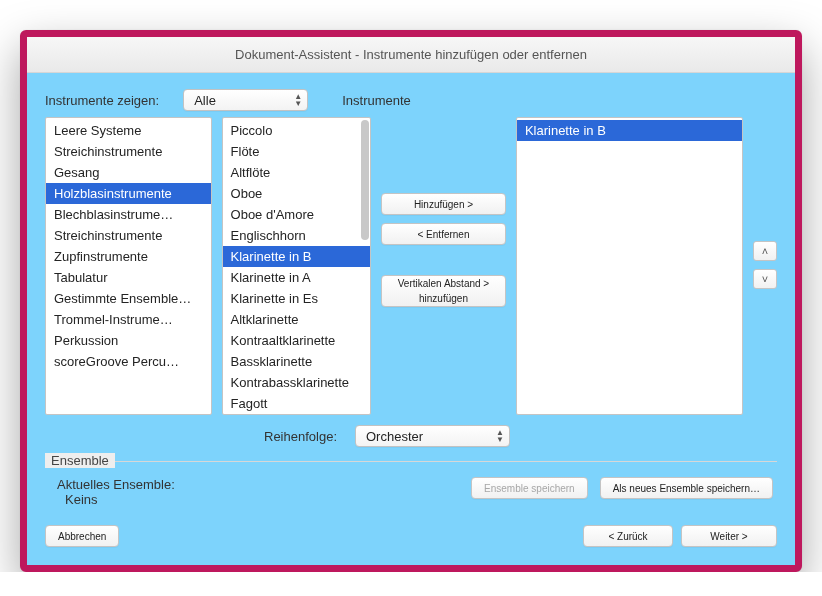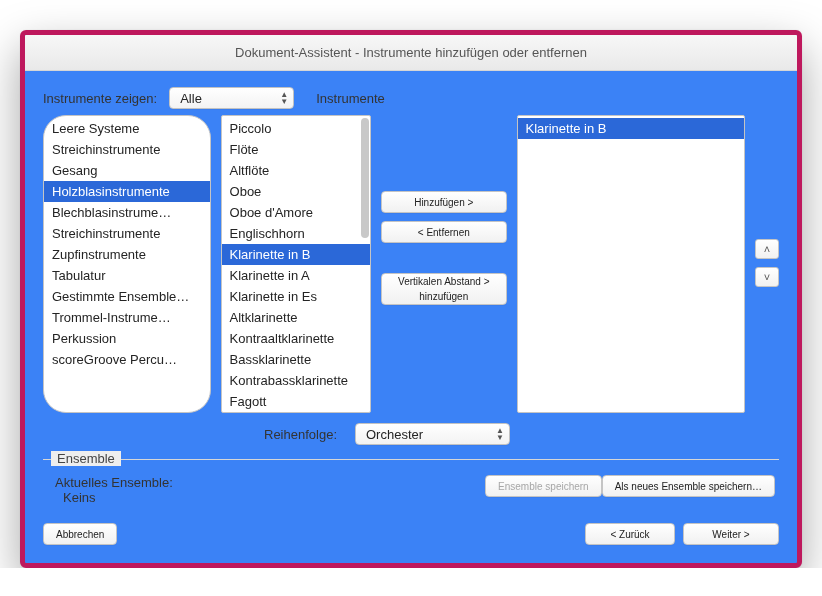--- a/index.html
+++ b/index.html
@@ -9,41 +9,41 @@
   font-family: -apple-system, "Helvetica Neue", Arial, sans-serif;
   font-size: 13px;
   color: #242424;
   display: flex;
   justify-content: center;
   align-items: flex-start;
   padding-top: 30px;
 }
 .window {
   width: 782px;
-  background: #3b82f6;
-  border: 5px solid #be185d;
+  background: #7dd3fc;
+  border: 7px solid #be185d;
   border-radius: 6px;
   box-shadow: 0 18px 45px rgba(0,0,0,.35), 0 0 0 1px rgba(0,0,0,.02);
   overflow: hidden;
 }
 .titlebar {
   height: 36px;
   display: flex;
   align-items: center;
   justify-content: center;
   background: linear-gradient(#f7f7f7, #e9e9e9);
   border-bottom: 1px solid #d6d6d6;
   color: #555;
   font-size: 13px;
 }
 .content { padding: 16px 18px 18px 18px; }
 .toprow {
   display: flex;
   align-items: center;
-  gap: 12px;
+  gap: 24px;
   margin-bottom: 6px;
 }
 .label { color: #333; }
 .select {
   position: relative;
   display: inline-flex;
   align-items: center;
   height: 22px;
   padding: 0 20px 0 10px;
   background: linear-gradient(#fff, #f3f3f3);
@@ -66,21 +66,21 @@
   display: flex;
   gap: 10px;
 }
 .listbox {
   background: #fff;
   border: 1px solid #c4c4c4;
   border-radius: 2px;
   overflow: hidden;
   height: 298px;
 }
-.listbox.col1 { width: 176px; border-radius: 23px; }
+.listbox.col1 { width: 176px; }
 .listbox.col2 { width: 158px; position: relative; }
 .listbox.col3 { width: 240px; }
 .listbox ul { list-style: none; margin:0; padding: 2px 0; }
 .listbox li {
   padding: 2px 8px;
   white-space: nowrap;
   overflow: hidden;
   text-overflow: ellipsis;
   font-size: 13px;
   line-height: 17px;
@@ -144,33 +144,33 @@
   margin-top: 14px;
   border-top: 1px solid #d7d7d7;
   position: relative;
   min-height: 1px;
 }
 .group-legend {
   position: relative;
   top: -9px;
   background: #eeeeee;
   padding: 0 6px;
-  margin-left: 8px;
+  margin-left: 0;
   color: #444;
   display: inline-block;
 }
 .ensemble-inner {
   display: flex;
   align-items: flex-start;
   justify-content: space-between;
   padding: 0 4px 4px 12px;
 }
 .ens-left .ens-lbl { color: #333; }
 .ens-left .ens-val { color: #333; margin-left: 8px; }
-.ens-btns { display: flex; gap: 0; }
+.ens-btns { display: flex; gap: 12px; }
 .footer {
   display: flex;
   justify-content: space-between;
   align-items: center;
   margin-top: 14px;
 }
 .footer-right { display: flex; gap: 8px; }
 .col3 li.sel { background:#2b68d8; color:#fff; }
 </style>
 </head>

